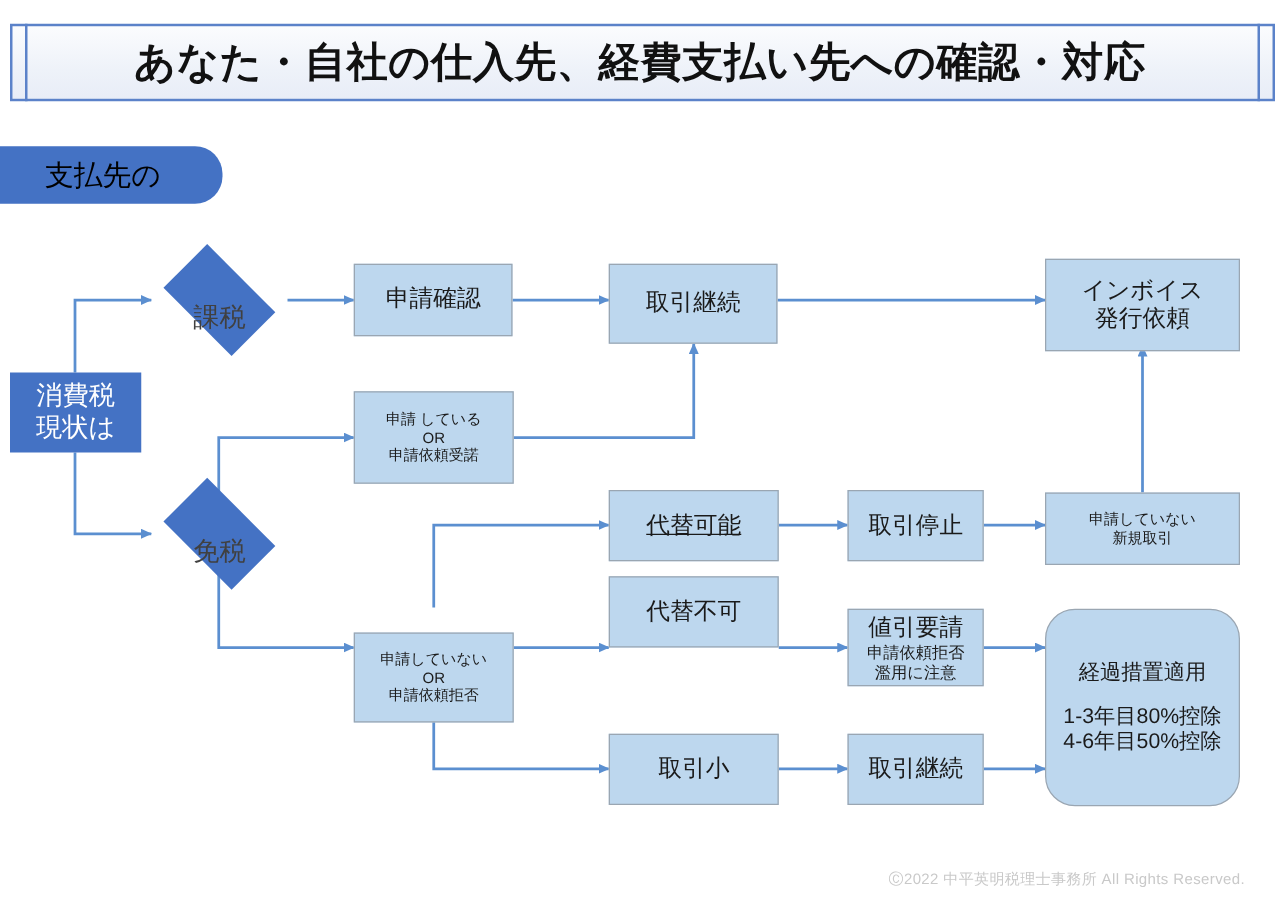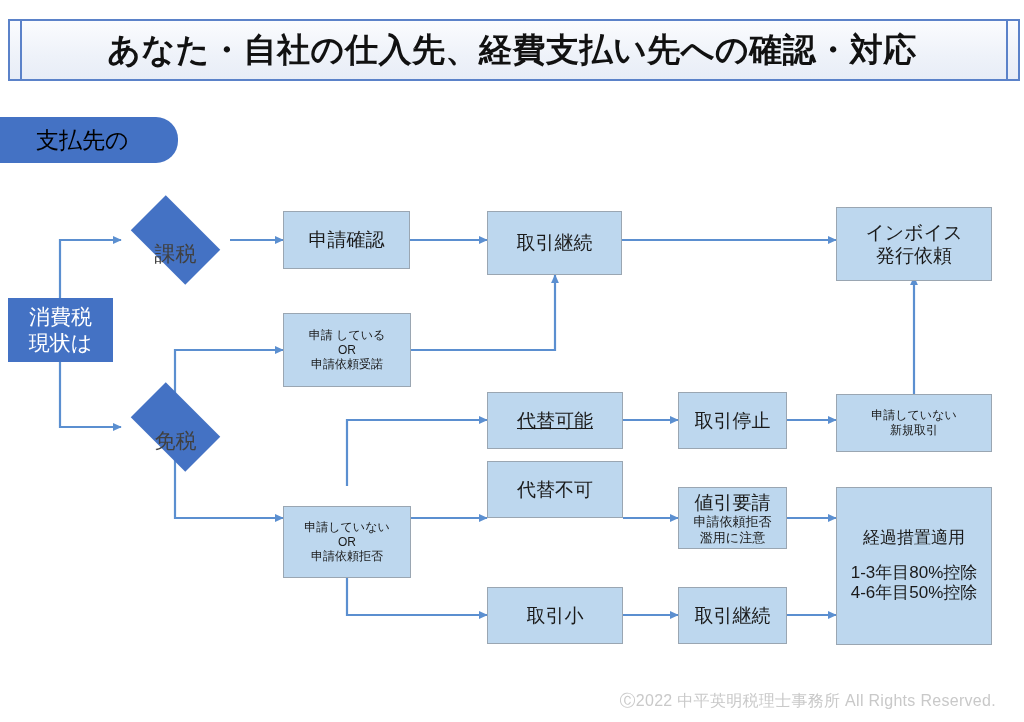--- a/index.html
+++ b/index.html
@@ -50,21 +50,21 @@
   .diamond .shape{position:absolute;left:0;top:0;width:100%;height:100%;
      background:#4472c4;transform:rotate(45deg) scale(0.707);}
   .diamond .lbl{position:relative;z-index:2;color:#404040;font-size:21px;white-space:nowrap;margin-top:28px;}
 
   .sub{font-size:13px;line-height:1.2;}
   .gap{height:14px;}
 
   
   #footer{
     position:absolute;right:28px;bottom:10px;
-    font-size:16px;color:#c9c9c9;white-space:nowrap;letter-spacing:0.3px;
+    font-size:12px;color:#c9c9c9;white-space:nowrap;letter-spacing:0.3px;
   }
 </style>
 </head>
 <body>
 
 <div id="title-banner">
   <div class="inner-rule-left"></div>
   <div class="inner-rule-right"></div>
   <div id="title-text">あなた・自社の仕入先、経費支払い先への確認・対応</div>
 </div>
@@ -185,21 +185,21 @@
   </div>
 
   <div class="node box-light" style="left:487px;top:587px;width:136px;height:57px;text-align:center;">
     <div>取引小</div>
   </div>
 
   <div class="node box-light" style="left:678px;top:587px;width:109px;height:57px;">
     <div>取引継続</div>
   </div>
 
-  <div class="node box-light" style="left:836px;top:487px;width:156px;height:158px;font-size:17px;">
+  <div class="node box-light" style="left:836px;top:487px;width:156px;height:158px;font-size:17px;border-radius:24px;">
     <div>経過措置適用</div>
     <div class="gap"></div>
     <div>1-3年目80%控除</div>
     <div>4-6年目50%控除</div>
   </div>
 
 </div>
 
 <div id="footer">Ⓒ2022 中平英明税理士事務所 All Rights Reserved.</div>
 

